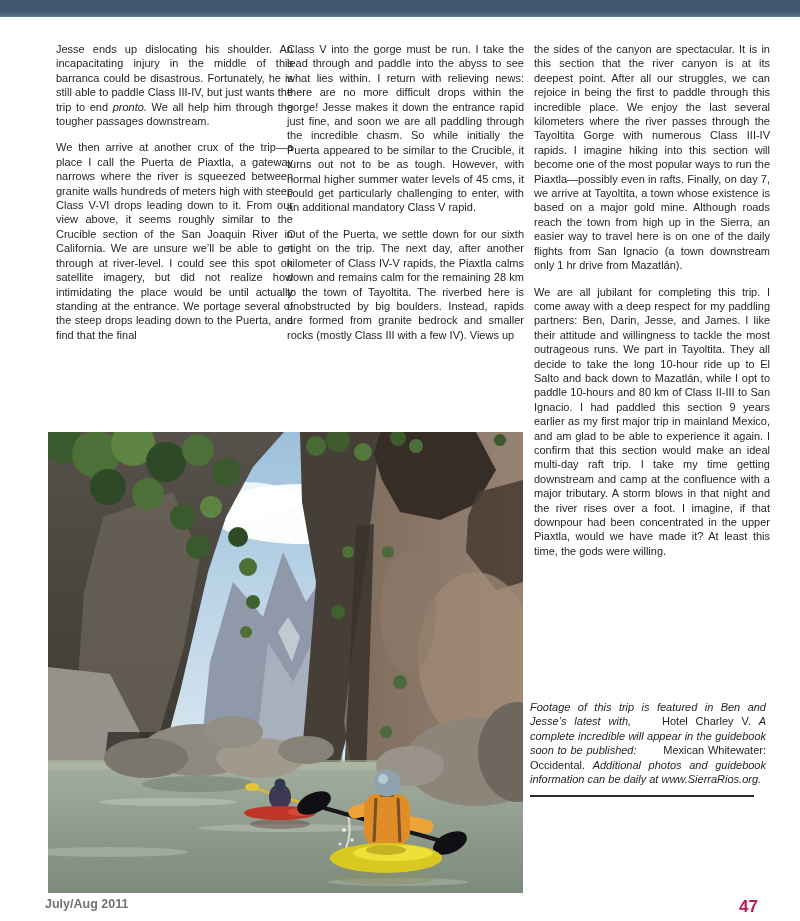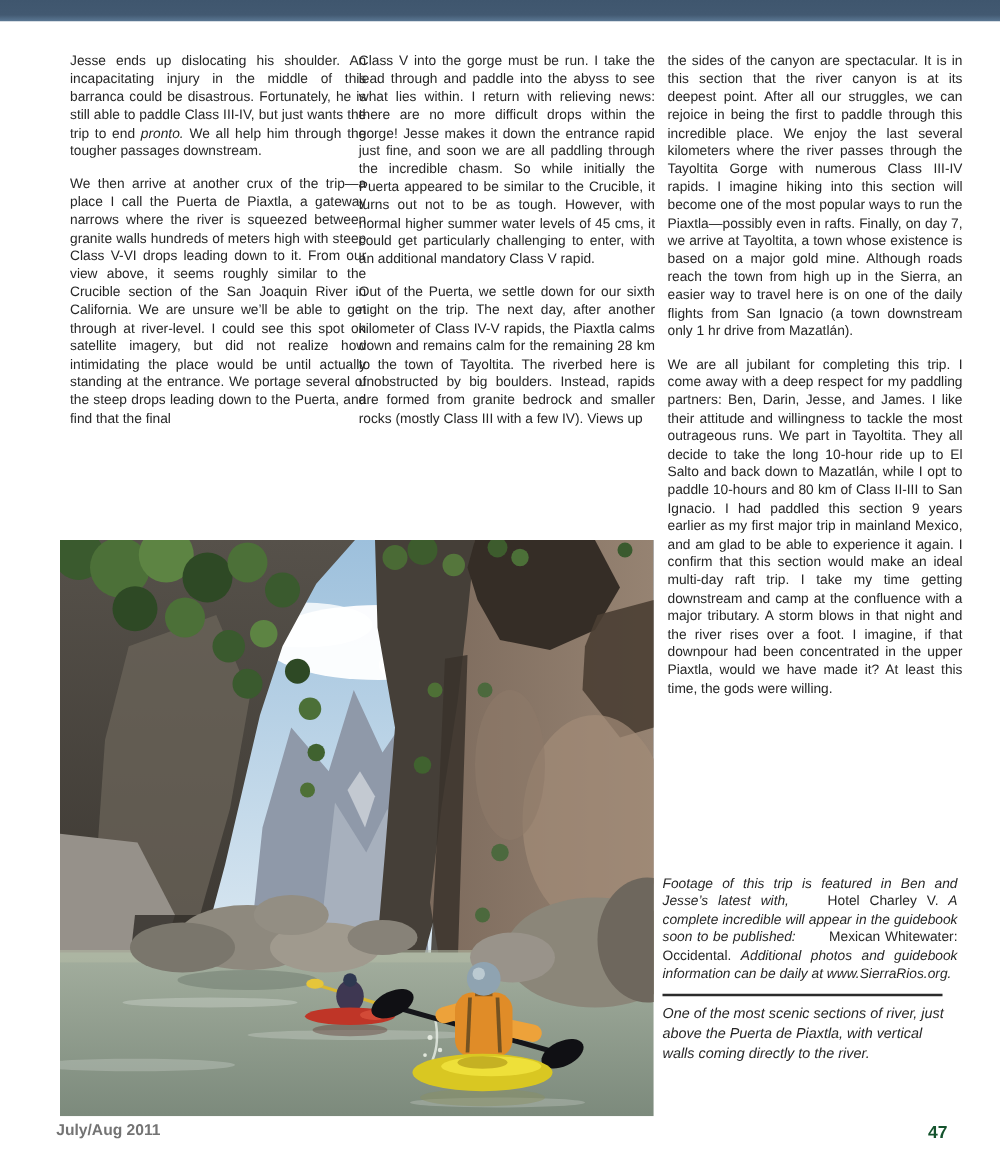--- a/index.html
+++ b/index.html
@@ -16,22 +16,22 @@
   .credits-block{position:absolute;left:530px;top:700px;width:236px;font-size:11px;
                  line-height:14.4px;}
   .credits{font-style:italic;text-align:justify;margin:0;}
   .credits .roman{font-style:normal;padding-left:23px;}
   .rule{border:none;border-top:2px solid #2b2b2b;width:224px;margin:9px 0 7px 0;}
   .caption{font-style:italic;font-size:11.5px;line-height:15.6px;text-align:left;margin:0;}
   .photo{position:absolute;left:48px;top:432px;width:475px;height:461px;z-index:5;}
   .photo svg{display:block;width:100%;height:100%;}
   .footer-date{position:absolute;left:45px;top:897px;font-size:12.5px;font-weight:bold;
                color:#737373;}
-  .footer-page{position:absolute;right:42px;top:897px;font-size:14px;font-weight:bold;
-               color:#14532d;}
+  .footer-page{position:absolute;right:42px;top:897px;font-size:17px;font-weight:bold;
+               color:#be185d;}
 </style>
 </head>
 <body>
 
 <div class="page">
 
   <div class="topbar"></div>
 
   <div class="col col1">
     <p><span>Jesse ends up dislocating his shoulder. An incapacitating injury in the middle of this barranca could be disastrous. Fortunately, he is still able to paddle Class III-IV, but just wants the trip to end </span><span class="ital">pronto.</span><span> We all help him through the tougher passages downstream.</span></p>
@@ -44,21 +44,20 @@
   </div>
 
   <div class="col col3">
     <p>the sides of the canyon are spectacular. It is in this section that the river canyon is at its deepest point. After all our struggles, we can rejoice in being the first to paddle through this incredible place. We enjoy the last several kilometers where the river passes through the Tayoltita Gorge with numerous Class III-IV rapids. I imagine hiking into this section will become one of the most popular ways to run the Piaxtla—possibly even in rafts. Finally, on day 7, we arrive at Tayoltita, a town whose existence is based on a major gold mine. Although roads reach the town from high up in the Sierra, an easier way to travel here is on one of the daily flights from San Ignacio (a town downstream only 1 hr drive from Mazatlán).</p>
     <p>We are all jubilant for completing this trip. I come away with a deep respect for my paddling partners: Ben, Darin, Jesse, and James. I like their attitude and willingness to tackle the most outrageous runs. We part in Tayoltita. They all decide to take the long 10-hour ride up to El Salto and back down to Mazatlán, while I opt to paddle 10-hours and 80 km of Class II-III to San Ignacio. I had paddled this section 9 years earlier as my first major trip in mainland Mexico, and am glad to be able to experience it again. I confirm that this section would make an ideal multi-day raft trip. I take my time getting downstream and camp at the confluence with a major tributary. A storm blows in that night and the river rises over a foot. I imagine, if that downpour had been concentrated in the upper Piaxtla, would we have made it? At least this time, the gods were willing.</p>
   </div>
 
   <div class="credits-block">
     <p class="credits"><span>Footage of this trip is featured in Ben and Jesse’s latest with, </span><span class="roman">Hotel Charley V. </span><span>A complete incredible will appear in the guidebook soon to be published: </span><span class="roman">Mexican Whitewater: Occidental. </span><span>Additional photos and guidebook information can be daily at www.SierraRios.org.</span></p>
     <hr class="rule">
-    <p class="caption">One of the most scenic sections of river, just above the Puerta de Piaxtla, with vertical walls coming directly to the river.</p>
   </div>
 
   <div class="photo">
     <svg viewBox="0 0 475 461" preserveAspectRatio="none">
       <defs>
         <linearGradient id="gSky" x1="0" y1="0" x2="0" y2="1">
             <stop offset="0" stop-color="#9dc0dc"></stop>
             <stop offset="1" stop-color="#dce9f2"></stop>
           </linearGradient>
         <linearGradient id="gWater" x1="0" y1="0" x2="0" y2="1">

